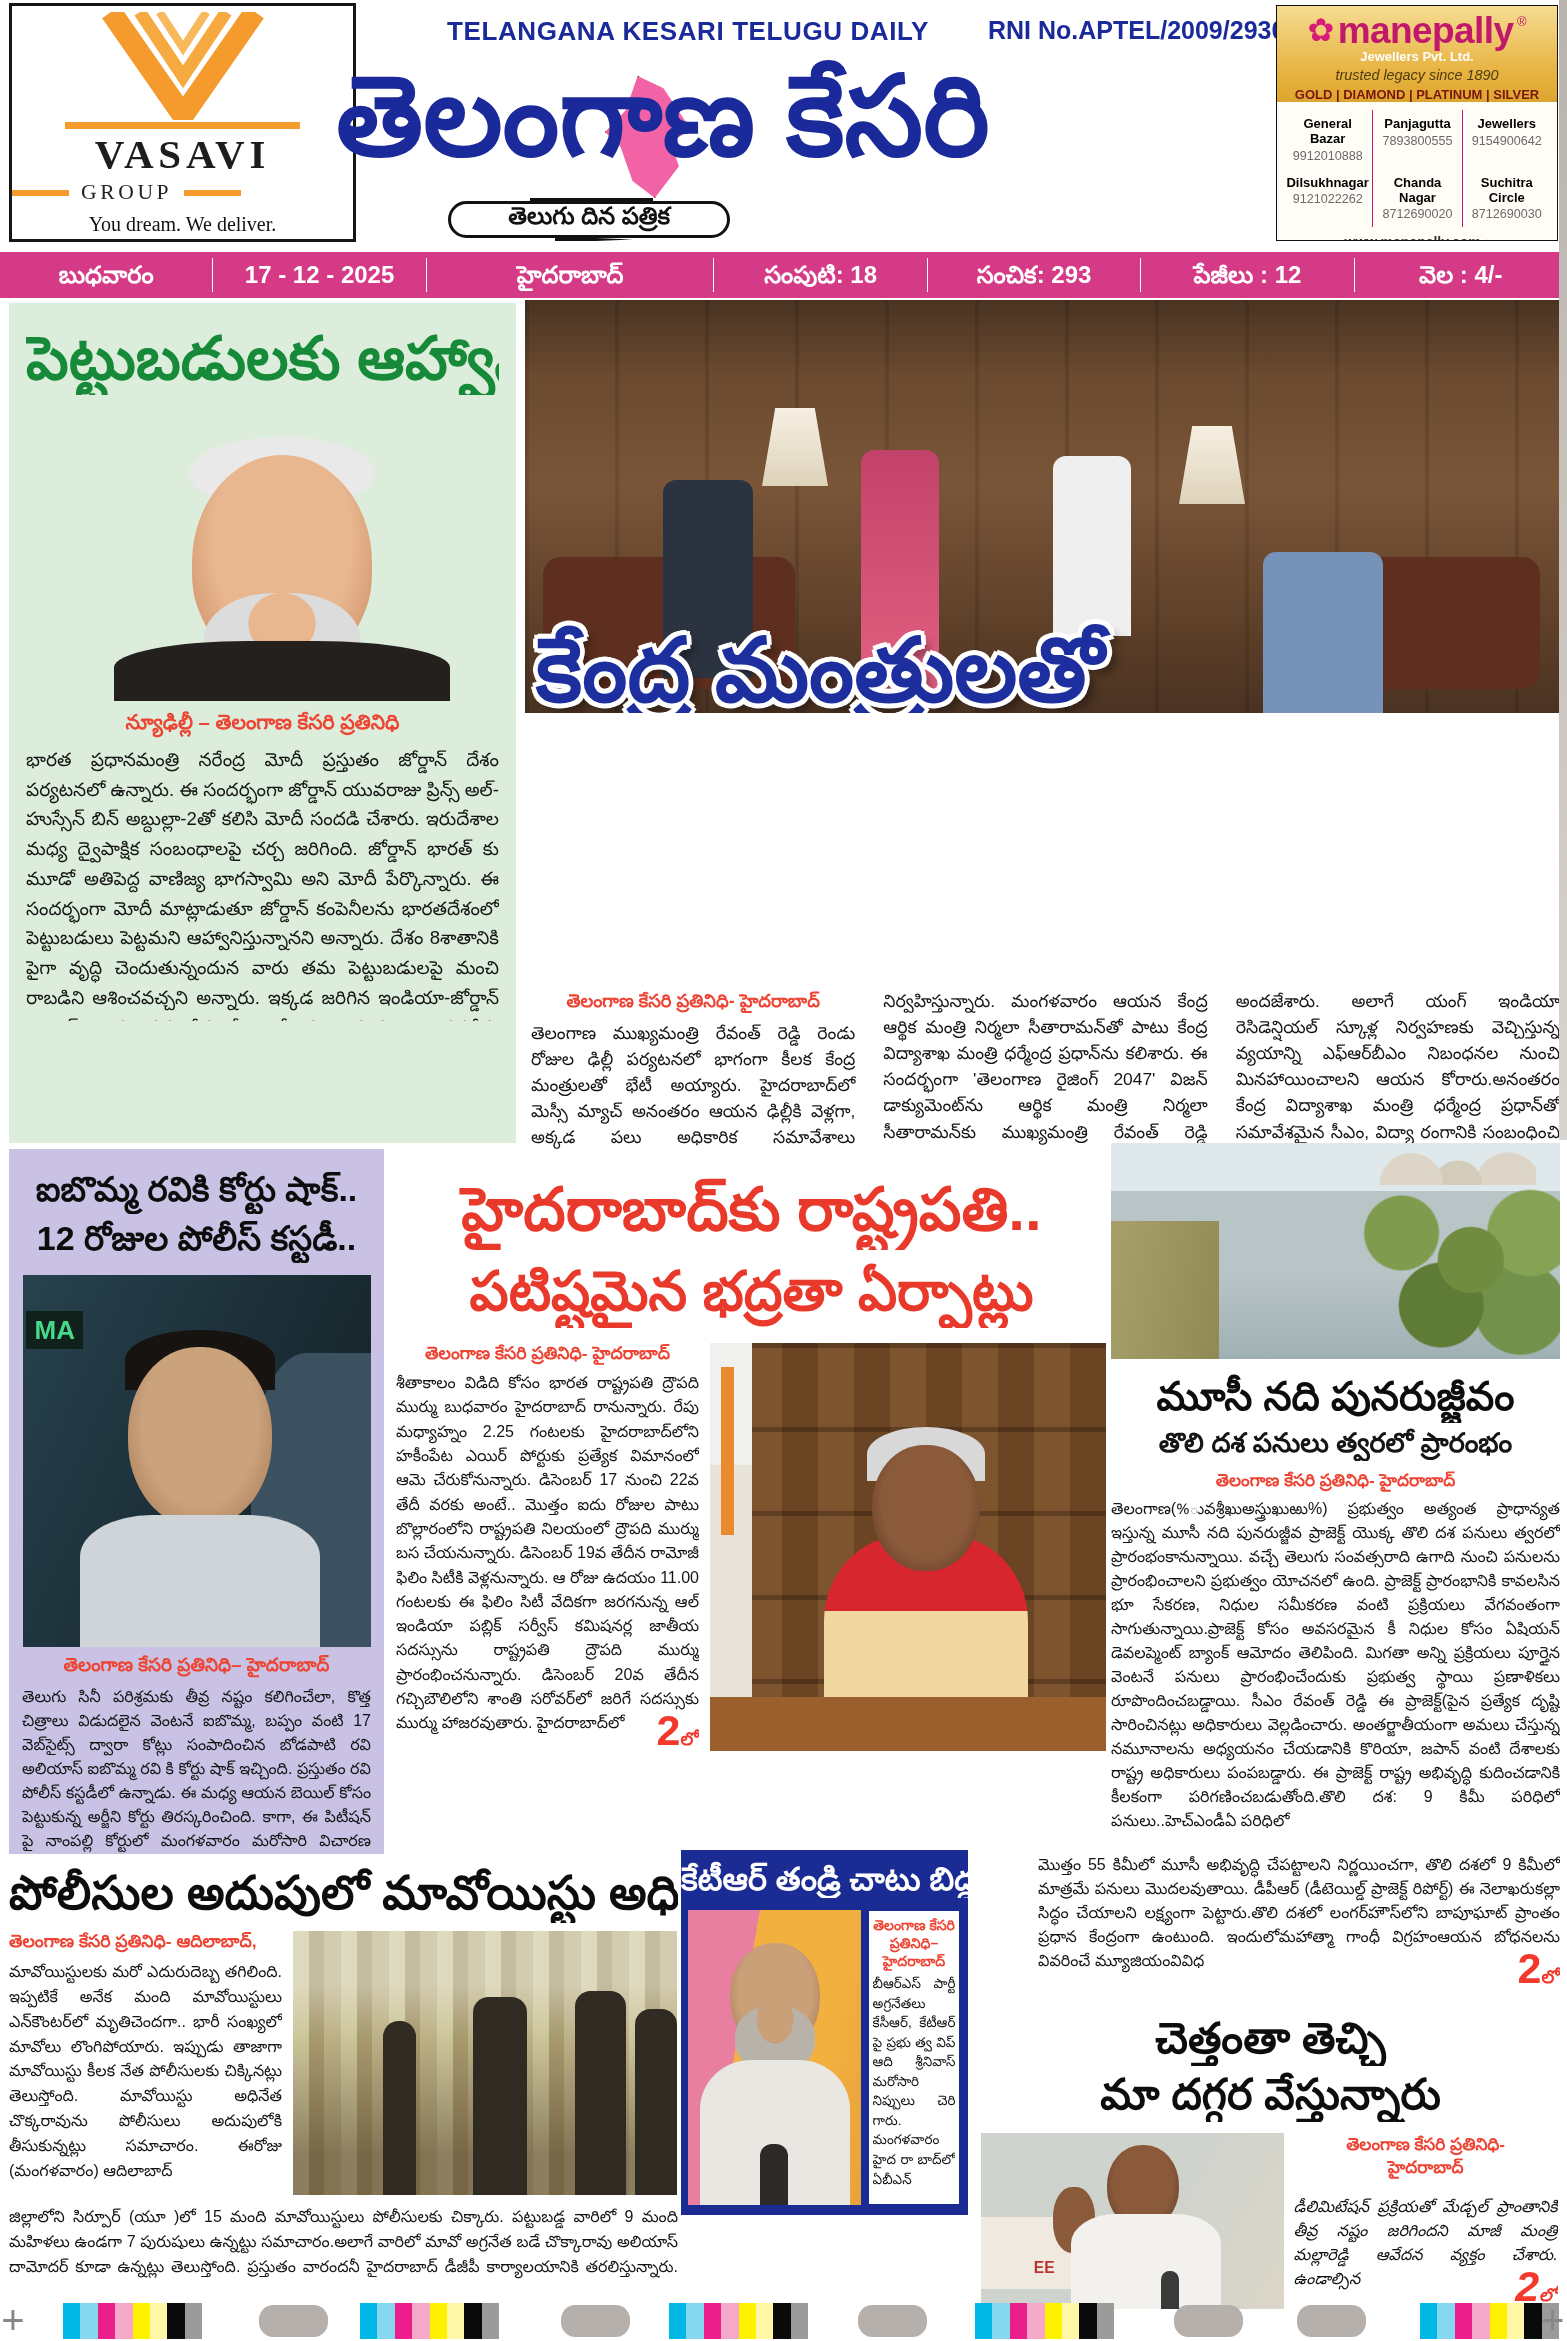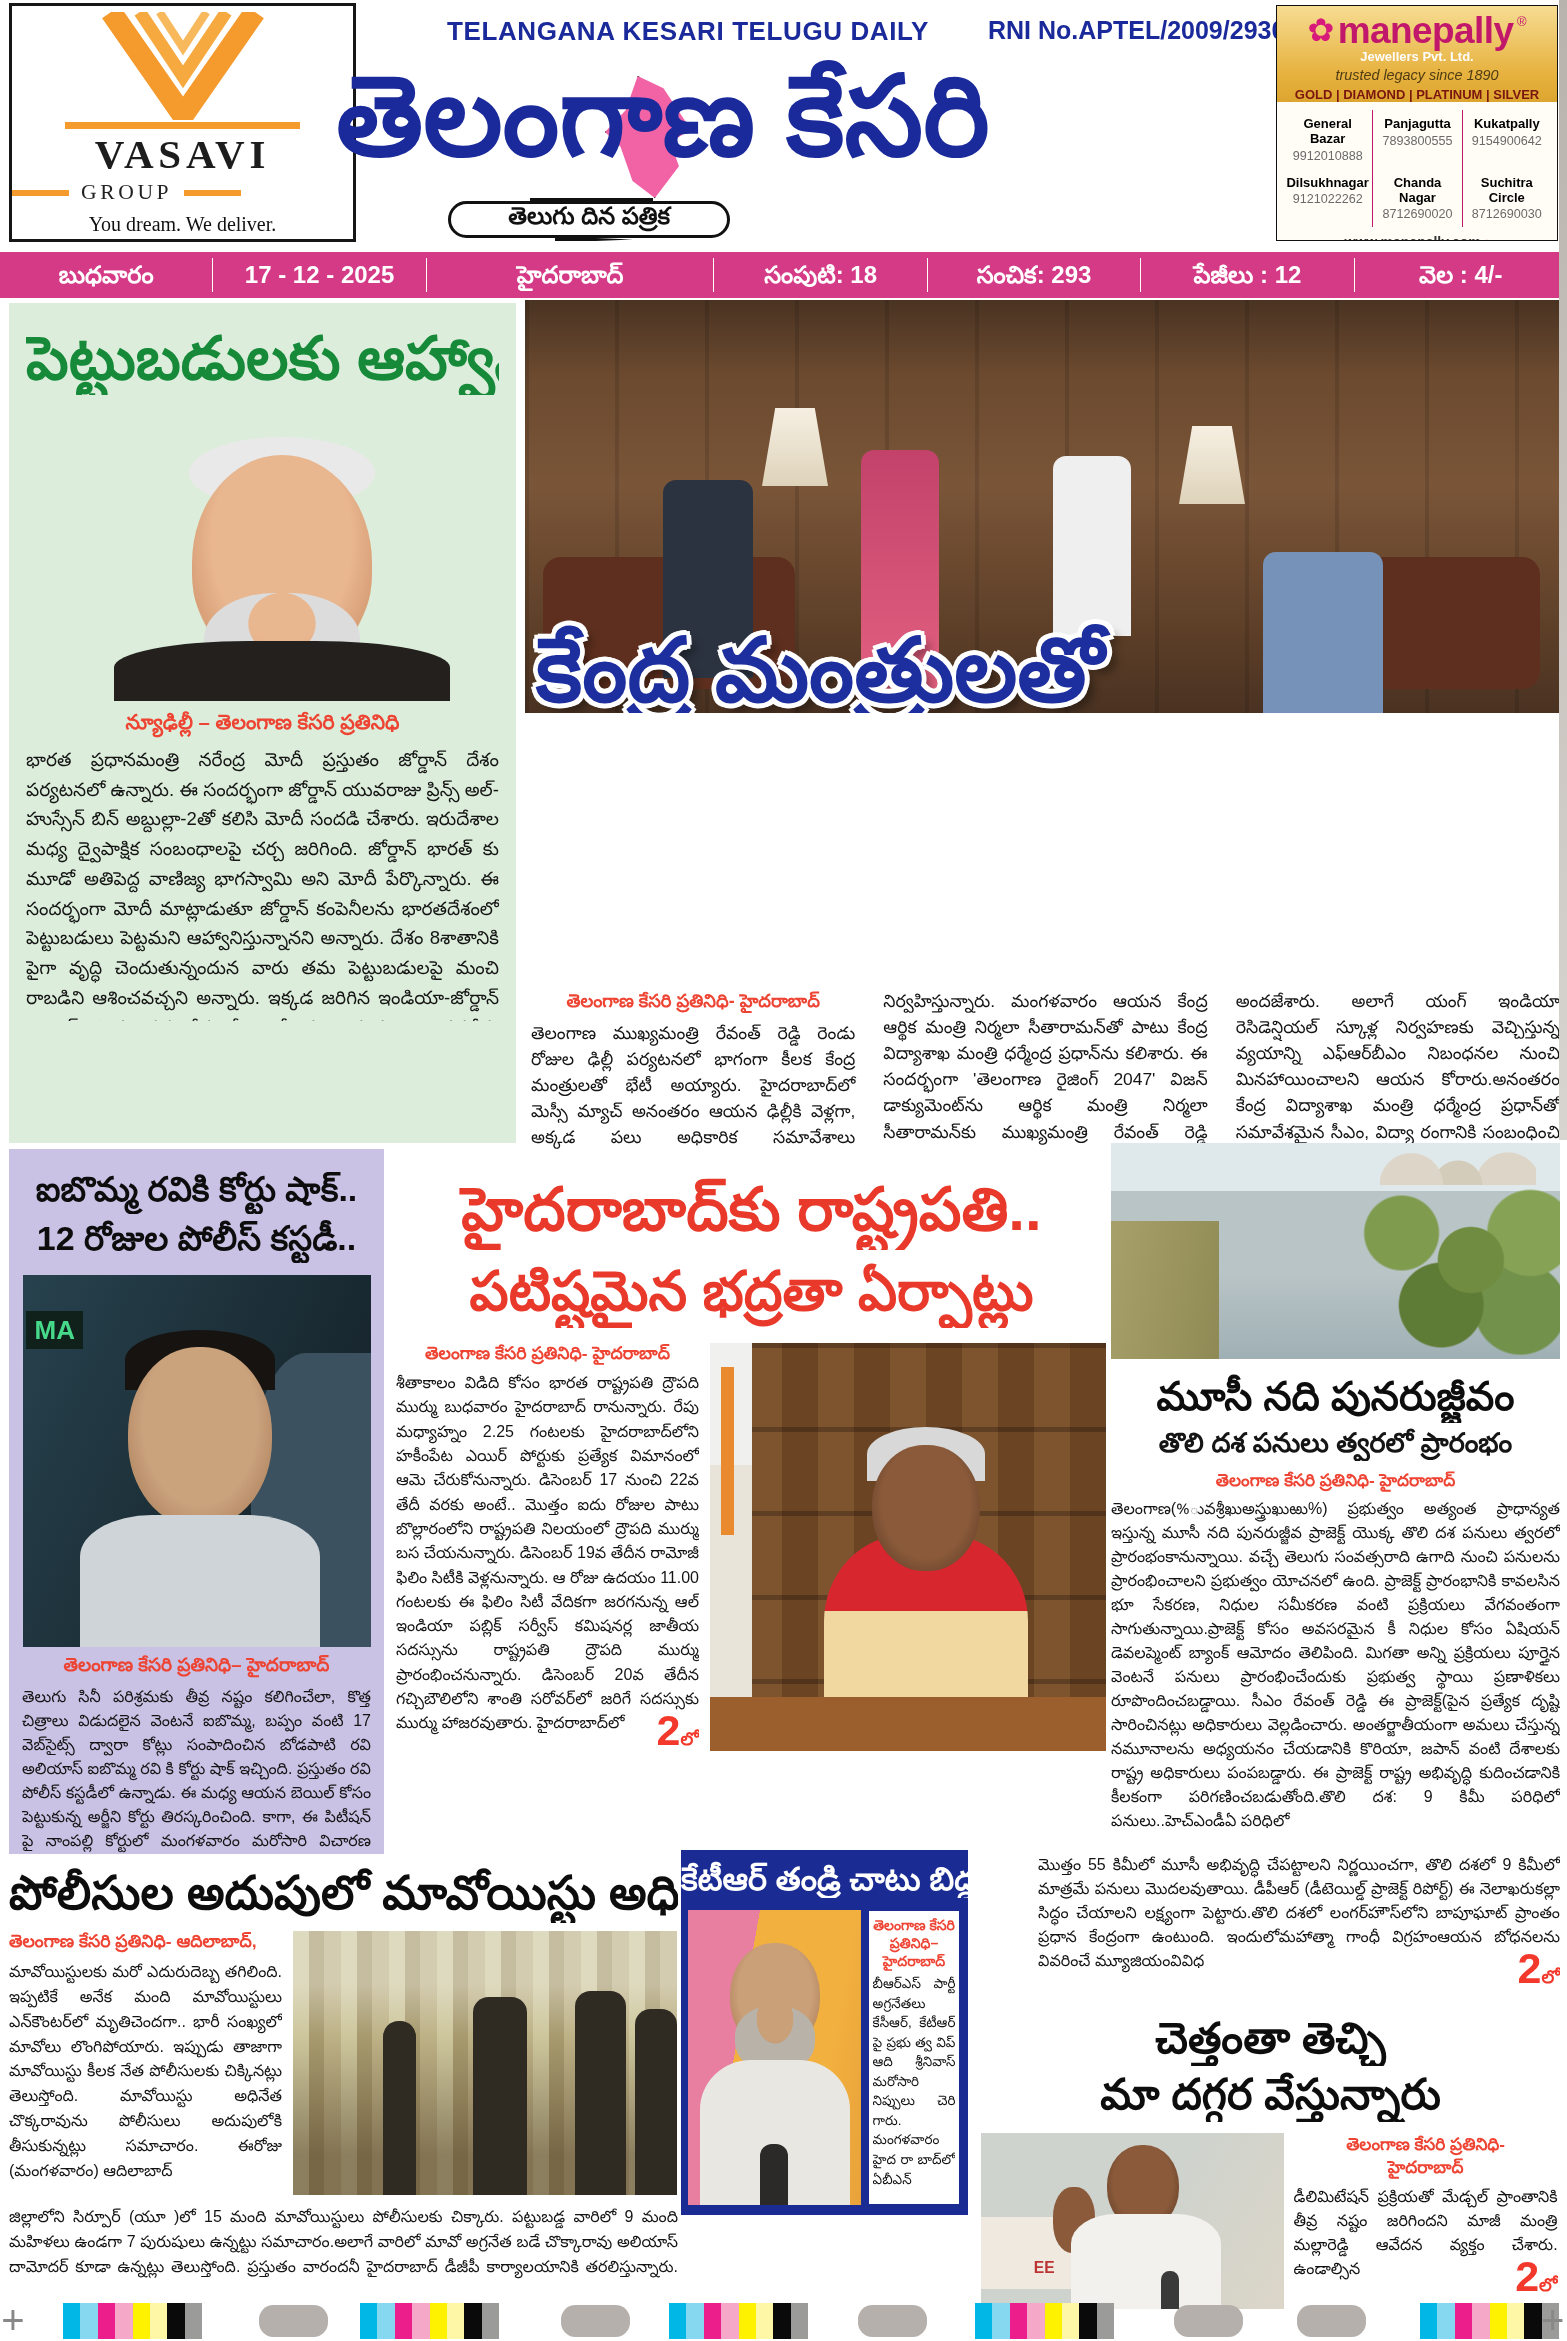--- a/index.html
+++ b/index.html
@@ -171,21 +171,21 @@
   .md-row{display:flex;gap:9.6px;margin-top:10.8px;}
   #reddy-photo{width:303px;height:180px;background:linear-gradient(120deg,#cfd3cd 0 55%,#dcd6c8);flex:none;}
   .rd-banner{position:absolute;left:0;bottom:24px;width:120px;height:72px;background:#efe9df;}
   .rd-banner-txt{position:absolute;left:4.8px;bottom:36px;color:#b33;font-weight:bold;font-size:15.6px;padding-left:48px;}
   .rd-head{position:absolute;left:126px;top:12px;width:72px;height:84px;background:radial-gradient(ellipse at 50% 45%,#8a5a3a 0 58%,#744a30 76%,transparent 77%);border-radius:48%;}
   .rd-shirt{position:absolute;left:90px;top:81px;width:150px;height:99px;background:#f2f1ee;border-radius:30% 30% 0 0;}
   .rd-hand{position:absolute;left:72px;top:54px;width:42px;height:66px;background:#8a5a3a;border-radius:45%;}
   .rd-mic{position:absolute;left:180px;top:138px;width:18px;height:48px;background:#3a3a3a;border-radius:8.4px 8.4px 0 0;}
   .md-col{width:264px;}
   .md-col .dl{font-size:17px;line-height:1.4;}
-  .md-body{font-size:16px;line-height:1.5;text-align:justify;margin-top:5px;height:132px;overflow:hidden;}
+  .md-body{font-size:16px;line-height:1.5;text-align:justify;margin-top:15px;height:132px;overflow:hidden;font-style:italic;}
 
   
   #footer{left:0;top:2302px;width:1567px;height:40px;}
   .swatch-group{position:absolute;top:1.2px;display:flex;height:36px;}
   .sw{width:17.4px;height:36px;}
   .capsule{position:absolute;top:3px;width:69px;height:32px;background:#b5b0ac;border-radius:14.4px;}
   .cross{position:absolute;top:-3.6px;font-size:40px;font-weight:100;color:#888;font-family:"Liberation Sans",sans-serif;}
   #edge-right{left:1559px;top:0;width:7.8px;height:1140px;background:linear-gradient(180deg,#b9b3ad,#d8d4cf);}
 </style>
 </head>
@@ -238,21 +238,21 @@
       <div class="mp-grid">
         <div class="mp-branch">
           <div class="mp-bname">General Bazar</div>
           <div class="mp-bphone">9912010888</div>
         </div>
         <div class="mp-branch">
           <div class="mp-bname">Panjagutta</div>
           <div class="mp-bphone">7893800555</div>
         </div>
         <div class="mp-branch">
-          <div class="mp-bname">Kukatpally</div>
+          <div class="mp-bname">Jewellers</div>
           <div class="mp-bphone">9154900642</div>
         </div>
         <div class="mp-branch">
           <div class="mp-bname">Dilsukhnagar</div>
           <div class="mp-bphone">9121022262</div>
         </div>
         <div class="mp-branch">
           <div class="mp-bname">Chanda Nagar</div>
           <div class="mp-bphone">8712690020</div>
         </div>

